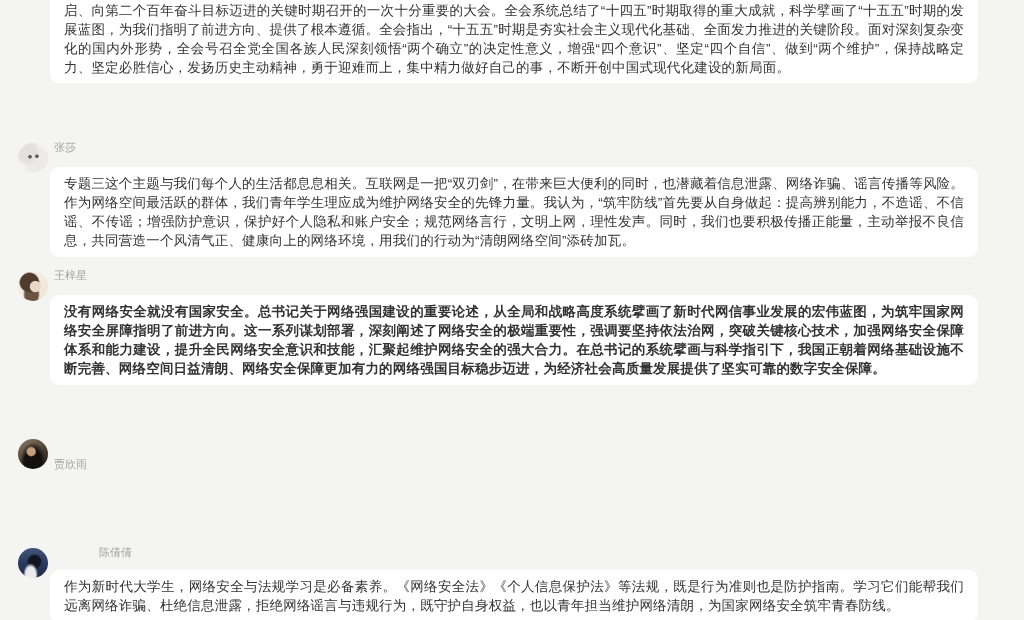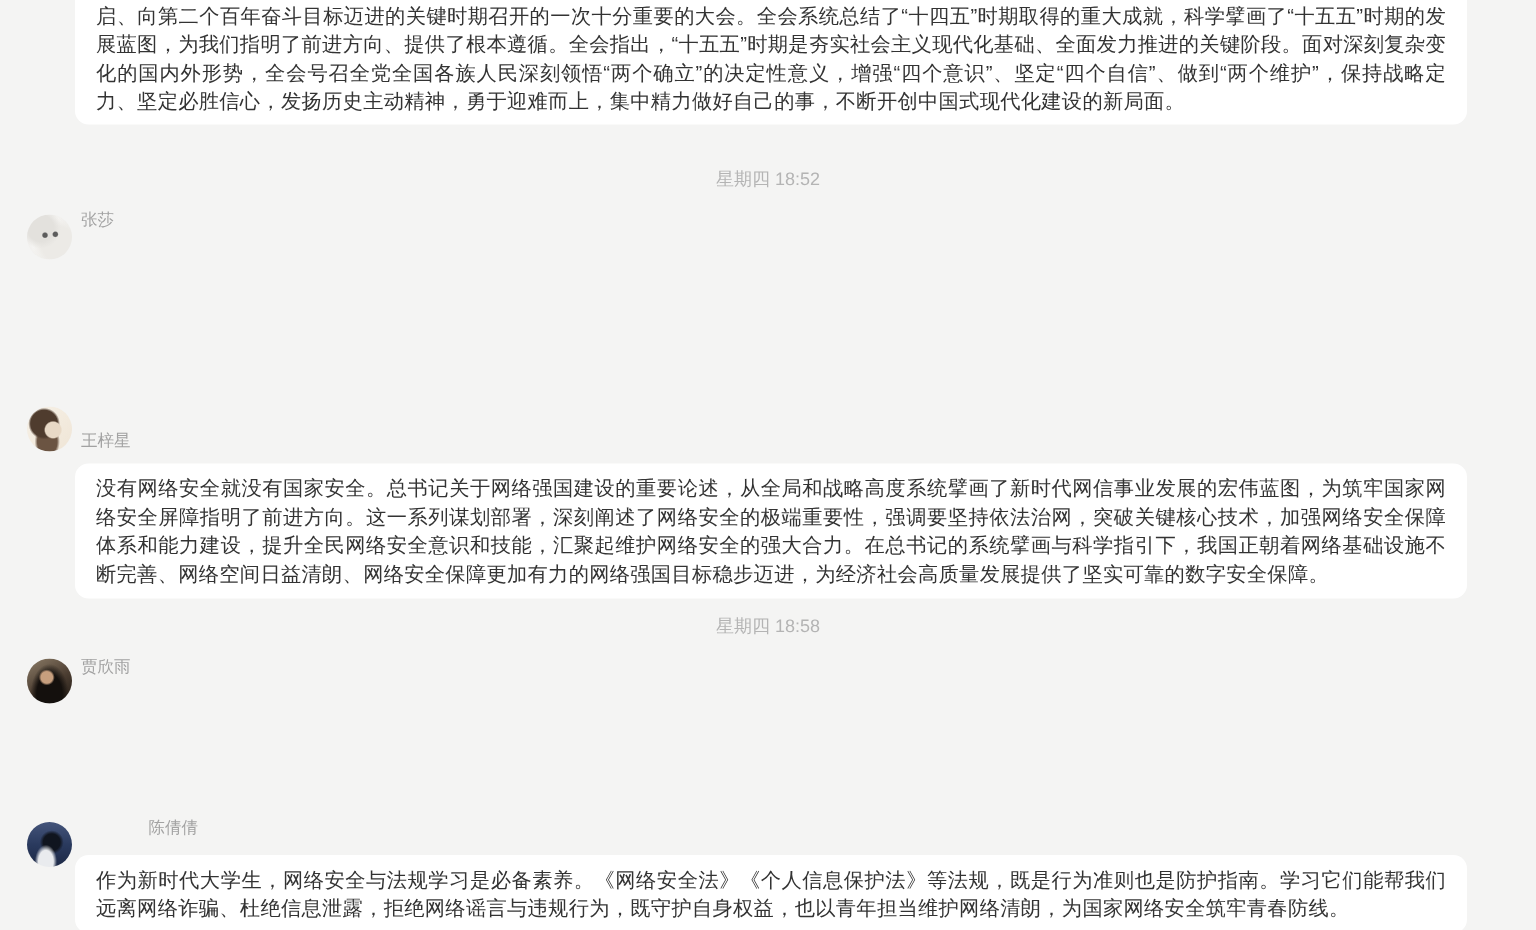--- a/index.html
+++ b/index.html
@@ -81,31 +81,30 @@
       linear-gradient(180deg, #44547a 0%, #2a3a5e 50%, #1c2845 100%);
   }
 </style>
 </head>
 <body>
 
 <div id="chat-canvas">
 
   <div class="bubble" style="top:-24px; padding-top:25px; padding-bottom:6px;">启、向第二个百年奋斗目标迈进的关键时期召开的一次十分重要的大会。全会系统总结了“十四五”时期取得的重大成就，科学擘画了“十五五”时期的发展蓝图，为我们指明了前进方向、提供了根本遵循。全会指出，“十五五”时期是夯实社会主义现代化基础、全面发力推进的关键阶段。面对深刻复杂变化的国内外形势，全会号召全党全国各族人民深刻领悟“两个确立”的决定性意义，增强“四个意识”、坚定“四个自信”、做到“两个维护”，保持战略定力、坚定必胜信心，发扬历史主动精神，勇于迎难而上，集中精力做好自己的事，不断开创中国式现代化建设的新局面。</div>
 
-  <div class="timestamp" style="top:112px;">星期四 18:52</div>
 
   <div class="avatar avatar-sketch-face" style="top:143px;"></div>
   <div class="sender-name" style="top:141px;">张莎</div>
+  <div class="bubble" style="top:167px;">专题三这个主题与我们每个人的生活都息息相关。互联网是一把“双刃剑”，在带来巨大便利的同时，也潜藏着信息泄露、网络诈骗、谣言传播等风险。作为网络空间最活跃的群体，我们青年学生理应成为维护网络安全的先锋力量。我认为，“筑牢防线”首先要从自身做起：提高辨别能力，不造谣、不信谣、不传谣；增强防护意识，保护好个人隐私和账户安全；规范网络言行，文明上网，理性发声。同时，我们也要积极传播正能量，主动举报不良信息，共同营造一个风清气正、健康向上的网络环境，用我们的行动为“清朗网络空间”添砖加瓦。</div>
 
   <div class="avatar avatar-anime-girl" style="top:271px;"></div>
-  <div class="sender-name" style="top:269px;margin-top:19px;">王梓星</div>
-  <div class="bubble" style="top:309px;">没有网络安全就没有国家安全。总书记关于网络强国建设的重要论述，从全局和战略高度系统擘画了新时代网信事业发展的宏伟蓝图，为筑牢国家网络安全屏障指明了前进方向。这一系列谋划部署，深刻阐述了网络安全的极端重要性，强调要坚持依法治网，突破关键核心技术，加强网络安全保障体系和能力建设，提升全民网络安全意识和技能，汇聚起维护网络安全的强大合力。在总书记的系统擘画与科学指引下，我国正朝着网络基础设施不断完善、网络空间日益清朗、网络安全保障更加有力的网络强国目标稳步迈进，为经济社会高质量发展提供了坚实可靠的数字安全保障。</div>
+  <div class="sender-name" style="top:269px;">王梓星</div>
+  <div class="bubble" style="top:295px;font-weight:bold;">没有网络安全就没有国家安全。总书记关于网络强国建设的重要论述，从全局和战略高度系统擘画了新时代网信事业发展的宏伟蓝图，为筑牢国家网络安全屏障指明了前进方向。这一系列谋划部署，深刻阐述了网络安全的极端重要性，强调要坚持依法治网，突破关键核心技术，加强网络安全保障体系和能力建设，提升全民网络安全意识和技能，汇聚起维护网络安全的强大合力。在总书记的系统擘画与科学指引下，我国正朝着网络基础设施不断完善、网络空间日益清朗、网络安全保障更加有力的网络强国目标稳步迈进，为经济社会高质量发展提供了坚实可靠的数字安全保障。</div>
 
-  <div class="timestamp" style="top:410px;">星期四 18:58</div>
 
   <div class="avatar avatar-dark-photo" style="top:439px;"></div>
-  <div class="sender-name" style="top:439px;">贾欣雨</div>
+  <div class="sender-name" style="top:458px;">贾欣雨</div>
 
   <div class="avatar avatar-navy-photo" style="top:548px;"></div>
   <div class="sender-name" style="top:546px;margin-left:45px;">陈倩倩</div>
   <div class="bubble" style="top:570px;">作为新时代大学生，网络安全与法规学习是必备素养。《网络安全法》《个人信息保护法》等法规，既是行为准则也是防护指南。学习它们能帮我们远离网络诈骗、杜绝信息泄露，拒绝网络谣言与违规行为，既守护自身权益，也以青年担当维护网络清朗，为国家网络安全筑牢青春防线。</div>
 
 </div>
 
 </body></html>

